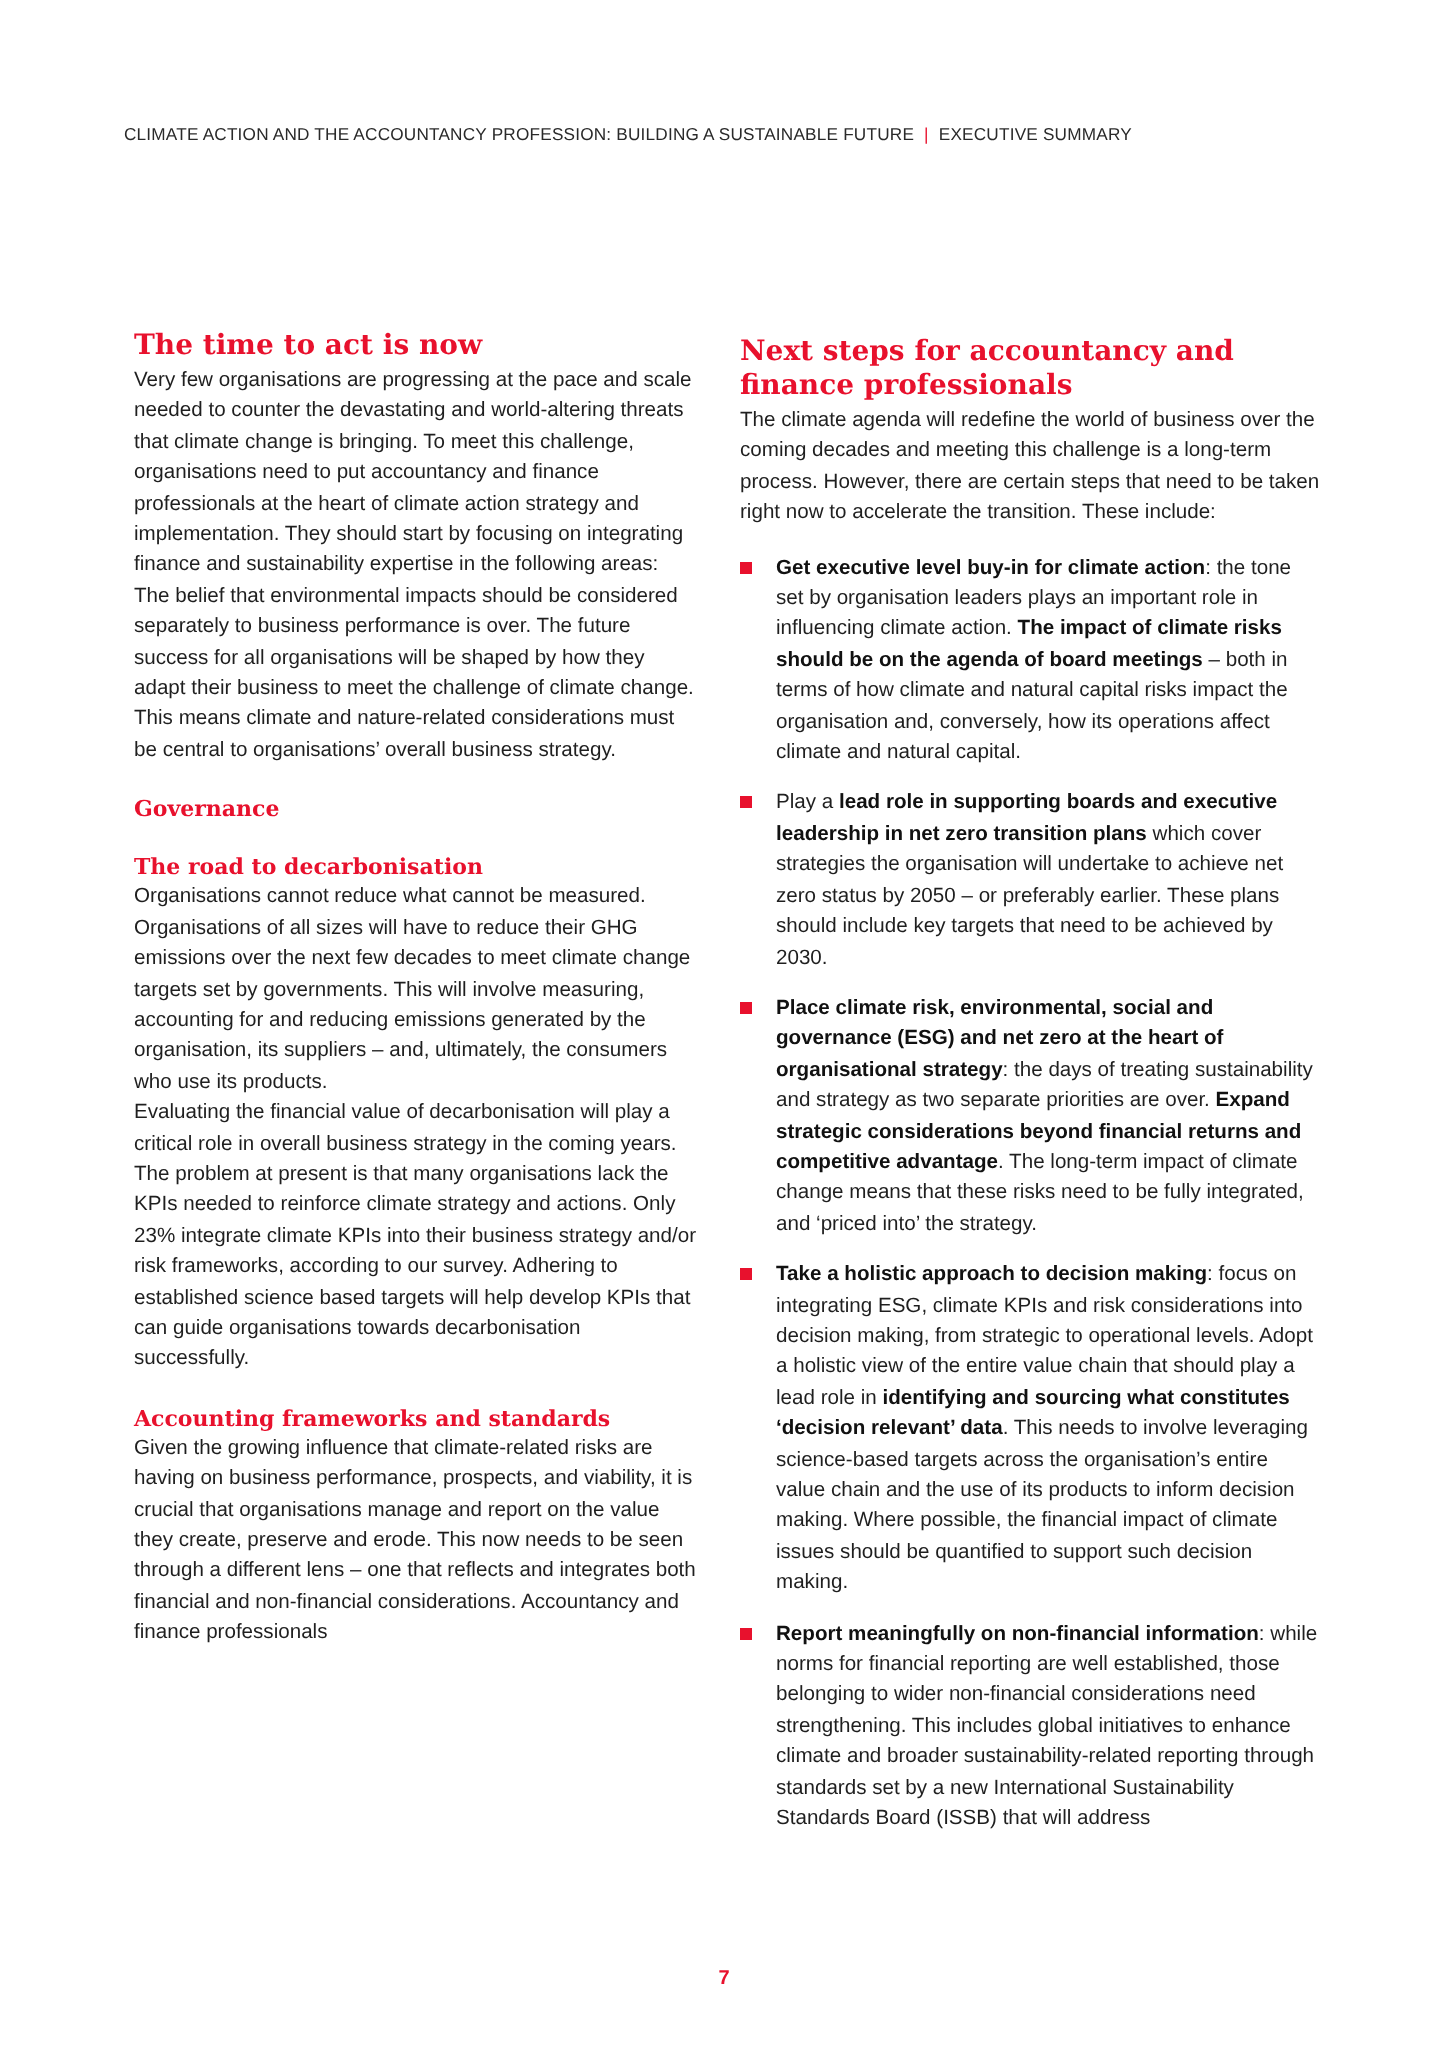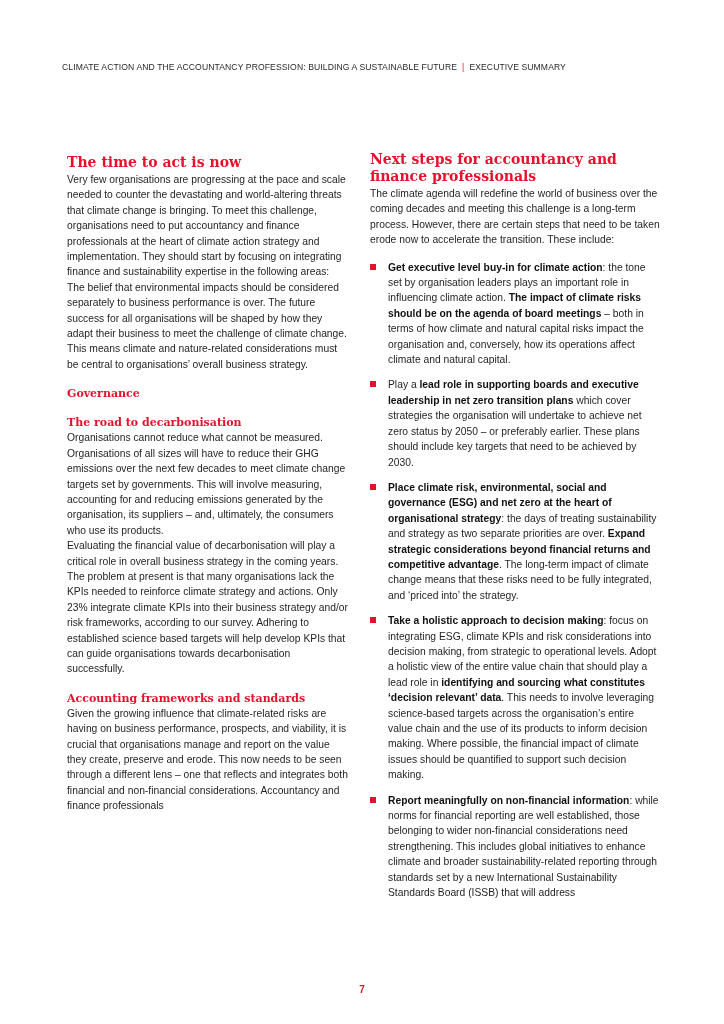--- a/index.html
+++ b/index.html
@@ -45,36 +45,36 @@
     }
     h2.sec {
       font-family: "DejaVu Serif", "Liberation Serif", serif;
       color: #e8112d;
       font-weight: bold;
       margin: 0;
     }
     h2.big {
       font-size: 14px;
       line-height: 17px;
-      margin-top: 4px;
+      margin-top: 15px;
       margin-bottom: 1px;
     }
     h3.sub {
       font-family: "DejaVu Serif", "Liberation Serif", serif;
       color: #e8112d;
       font-weight: bold;
       font-size: 11px;
       line-height: 15px;
       margin: 14px 0 0 0;
     }
     p {
       margin: 0;
     }
     .col-right h2.big {
-      margin-top: 1px;
+      margin-top: 18px;
     }
     .col-right h2.big.wrap {
       width: 280px;
     }
     ul.steps {
       list-style: none;
       margin: 12px 0 0 0;
       padding: 0;
     }
     ul.steps li {
@@ -125,21 +125,21 @@
 
   <p>Evaluating the financial value of decarbonisation will play a critical role in overall business strategy in the coming years. The problem at present is that many organisations lack the KPIs needed to reinforce climate strategy and actions. Only 23% integrate climate KPIs into their business strategy and/or risk frameworks, according to our survey. Adhering to established science based targets will help develop KPIs that can guide organisations towards decarbonisation successfully.</p>
 
   <h3 class="sub">Accounting frameworks and standards</h3>
   <p>Given the growing influence that climate-related risks are having on business performance, prospects, and viability, it is crucial that organisations manage and report on the value they create, preserve and erode. This now needs to be seen through a different lens – one that reflects and integrates both financial and non-financial considerations. Accountancy and finance professionals</p>
 </div>
 
 <div class="col col-right">
 
   <h2 class="sec big wrap">Next steps for accountancy and finance professionals</h2>
-  <p>The climate agenda will redefine the world of business over the coming decades and meeting this challenge is a long-term process. However, there are certain steps that need to be taken erode now to accelerate the transition. These include:</p>
+  <p>The climate agenda will redefine the world of business over the coming decades and meeting this challenge is a long-term process. However, there are certain steps that need to be taken right now to accelerate the transition. These include:</p>
 
   <ul class="steps">
     <li>
       <span class="bullet"></span>
       <span class="rich"><b>Get executive level buy-in for climate action</b>: the tone set by organisation leaders plays an important role in influencing climate action. <b>The impact of climate risks should be on the agenda of board meetings</b> – both in terms of how climate and natural capital risks impact the organisation and, conversely, how its operations affect climate and natural capital.</span>
     </li>
     <li>
       <span class="bullet"></span>
       <span class="rich">Play a <b>lead role in supporting boards and executive leadership in net zero transition plans</b> which cover strategies the organisation will undertake to achieve net zero status by 2050 – or preferably earlier. These plans should include key targets that need to be achieved by 2030.</span>
     </li>

